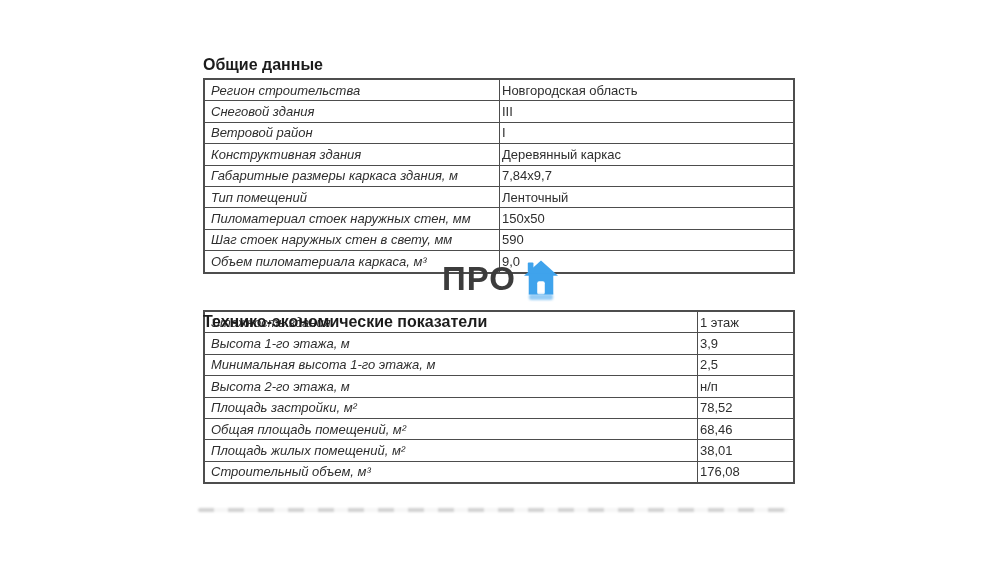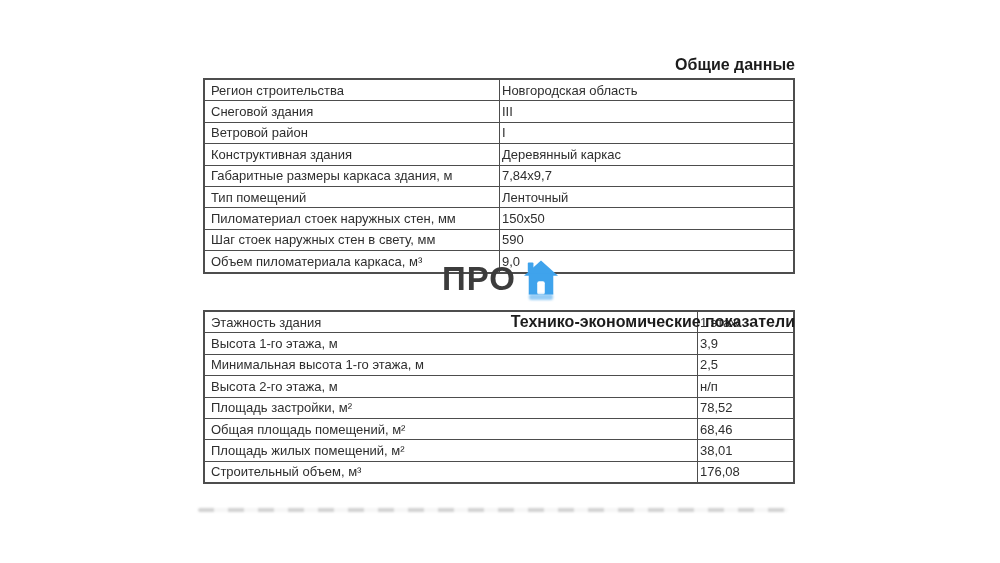--- a/index.html
+++ b/index.html
@@ -2,36 +2,36 @@
 <html><head>
 <meta charset="utf-8">
 <style>
   html,body{margin:0;padding:0;background:#ffffff;}
   body{width:1000px;height:563px;overflow:hidden;}
   .page{
     position:relative;width:1000px;height:563px;background:#ffffff;
     font-family:"Liberation Sans","DejaVu Sans",sans-serif;color:#2e2e2e;
   }
   .tbl-title{
-    position:absolute;left:203px;width:592px;margin:0;text-align:right;
+    position:absolute;left:203px;width:592px;margin:0;text-align:left;
     font-size:16px;font-weight:bold;color:#1c1c1c;line-height:18px;z-index:3;
   }
   .title1{top:56px;}
   .title2{top:289px;margin-top:24px;}
   table.spec-table{
     position:absolute;left:203px;width:592px;border-collapse:collapse;
     table-layout:fixed;border:2px solid #4d4d4d;background:#ffffff;z-index:1;
   }
   .table1{top:78px;}
   .table2{top:310px;}
   .spec-table td{
     border:1px solid #4d4d4d;height:20.4px;font-size:13px;color:#2e2e2e;
     overflow:hidden;white-space:nowrap;
   }
-  .spec-table td.lbl{padding:0 4px 0 6px;text-align:left;}
+  .spec-table td.lbl{padding:0 4px 0 6px;text-align:left;font-style:italic;}
   .spec-table td.val{padding:0 2px;text-align:left;}
   .table1 td.lbl{width:284px;}
   .table2 td.lbl{width:482px;}
   .logo{
     position:absolute;top:259px;left:0;right:0;height:38px;z-index:2;
     display:flex;justify-content:center;align-items:center;gap:8px;
   }
   .logo .word{
     font-size:33px;font-weight:bold;line-height:1;color:#3c3c3c;
     letter-spacing:1px;filter:blur(0.4px);

